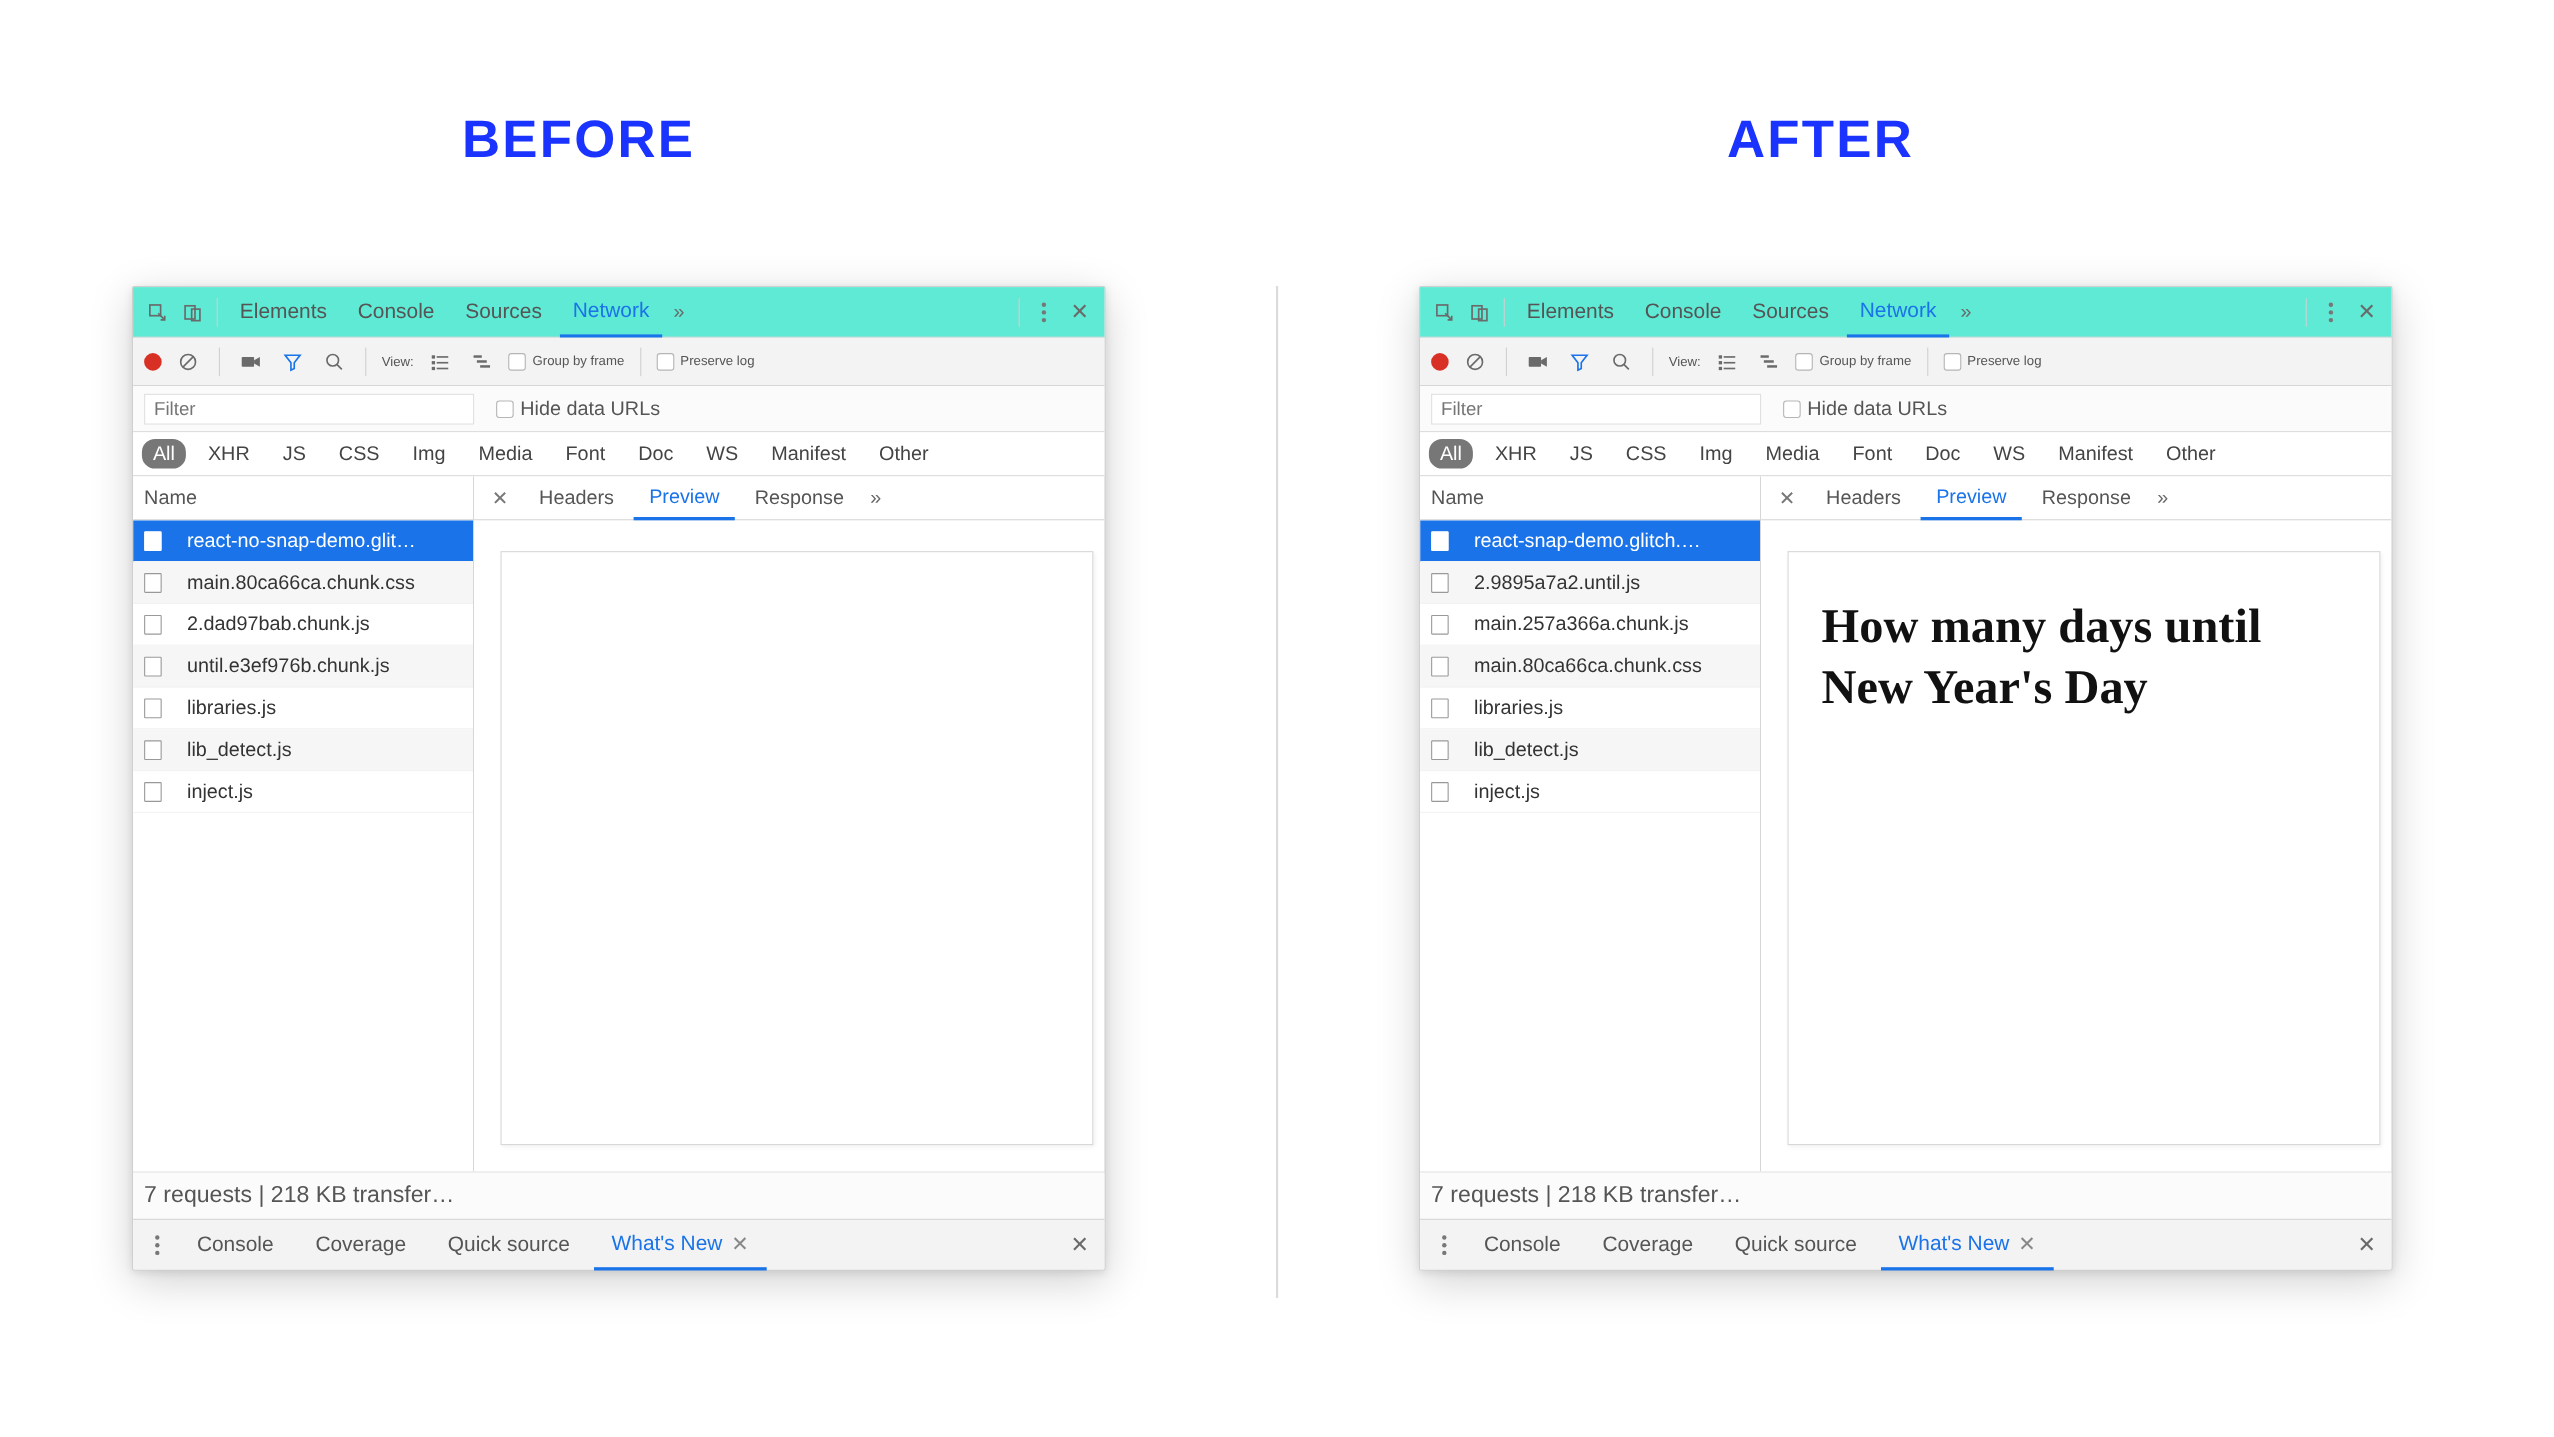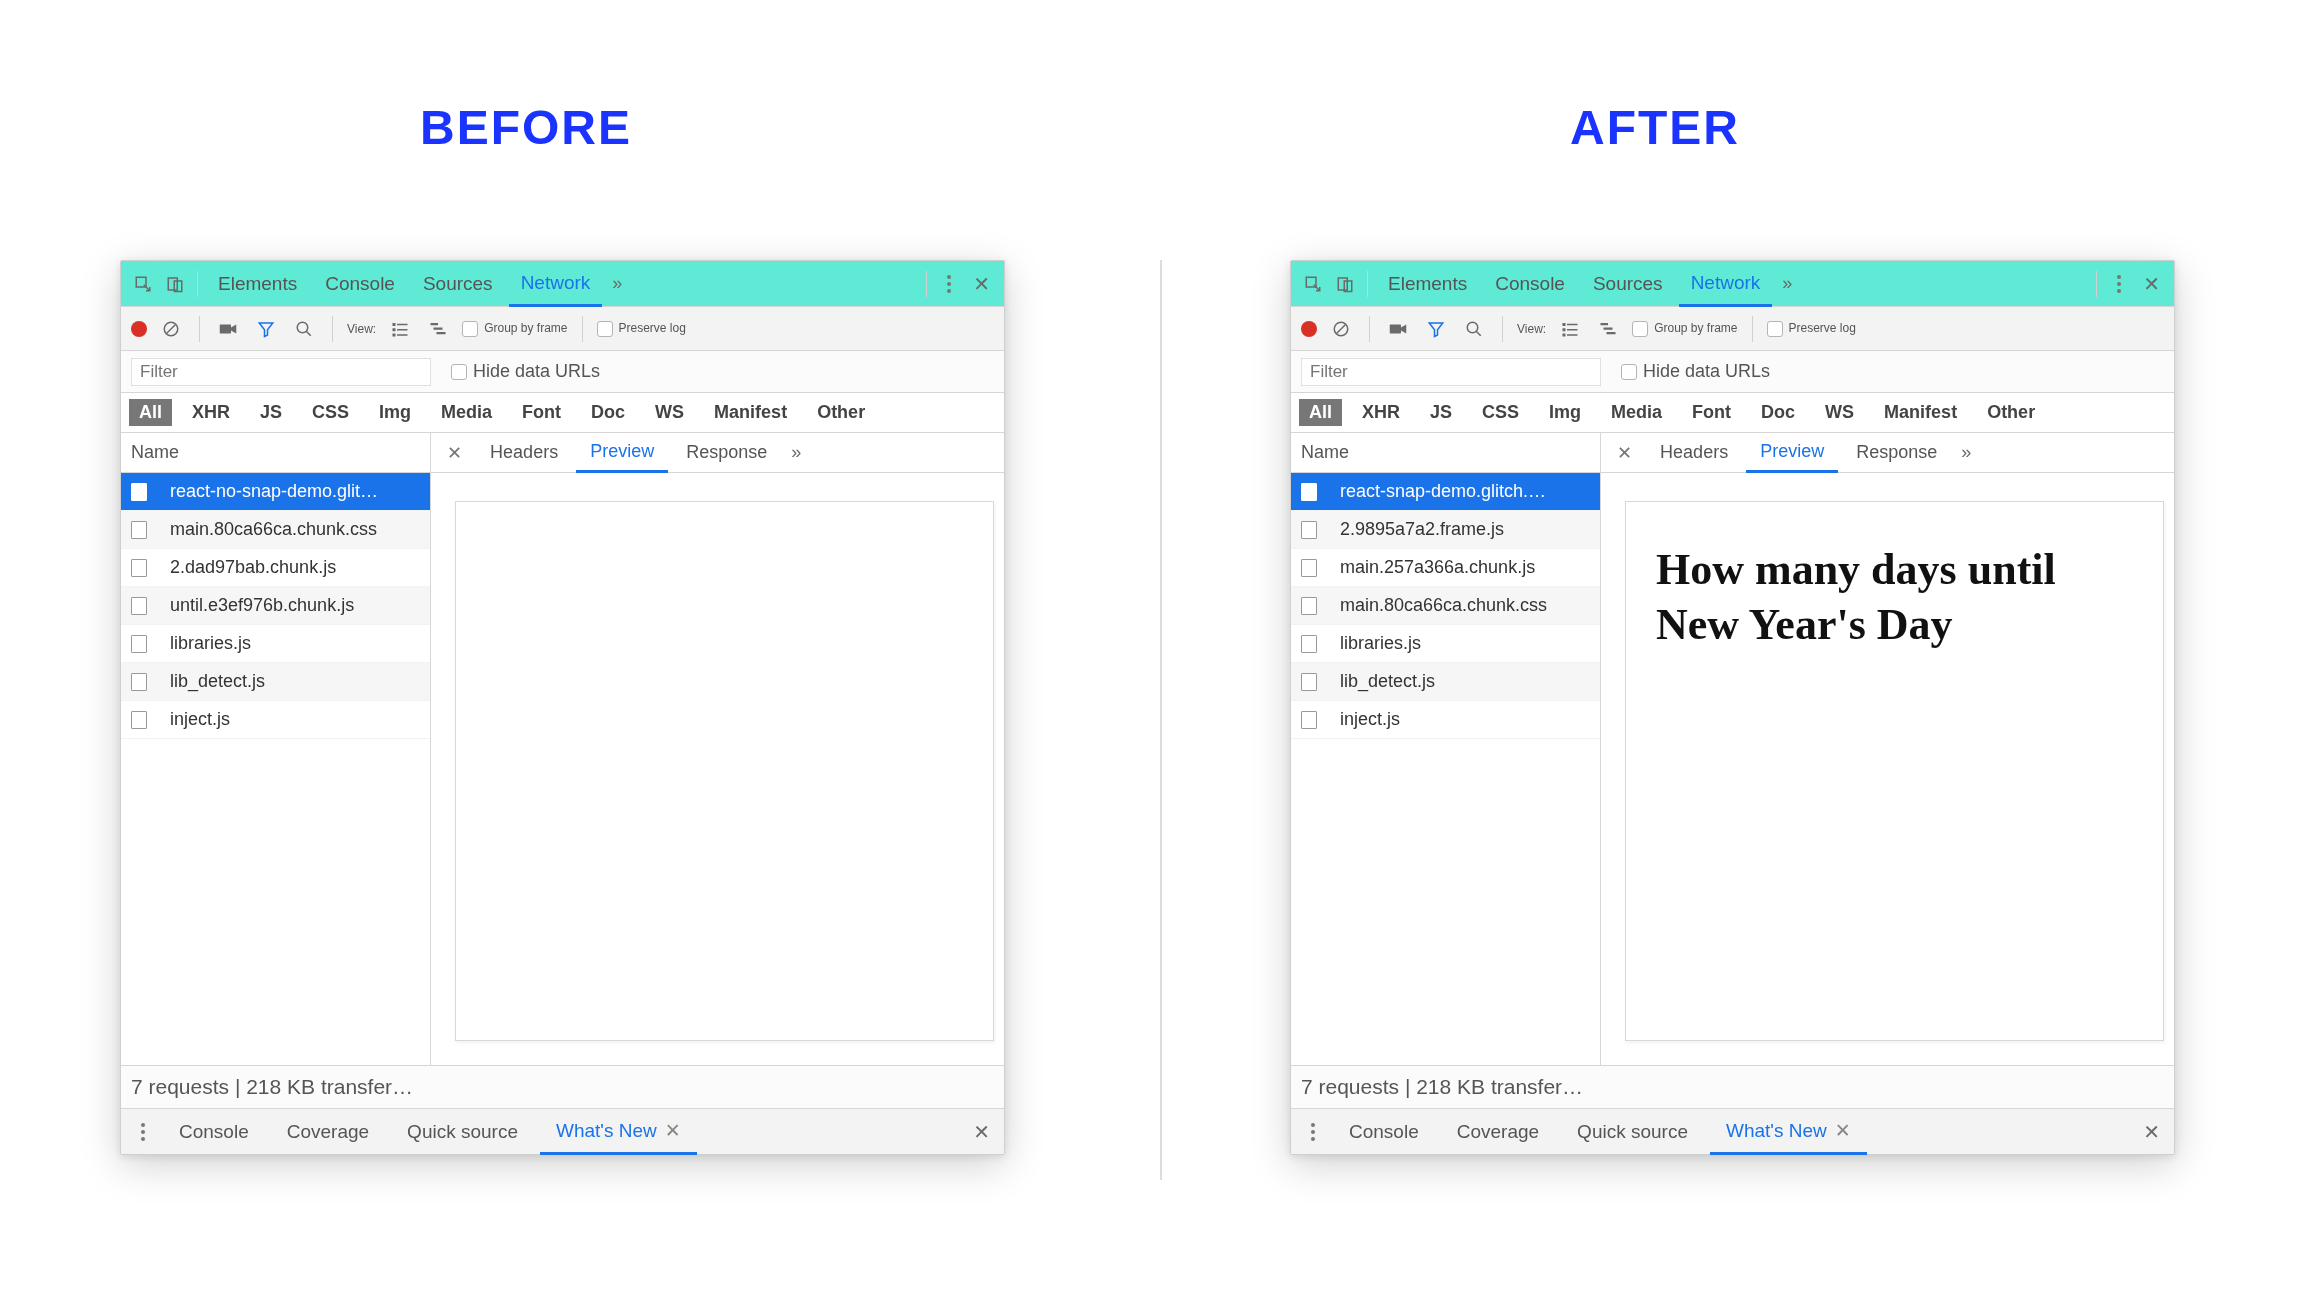--- a/index.html
+++ b/index.html
@@ -109,21 +109,21 @@
     color:#888;
   }
 
   
   .typerow {
     display:flex; align-items:center; height:40px;
     border-bottom:1px solid #d6d6d6; background:#fff;
     padding:0 8px; gap:10px; font-size:18px; color:#444;
   }
   .type-pill {
-    padding:3px 10px; border-radius:0; cursor:pointer;font-weight:bold;
+    padding:3px 10px; border-radius:12px; cursor:pointer;
   }
   .type-pill.sel { background:#777; color:#fff; }
 
   
   .main { flex:1; display:flex; overflow:hidden; border-bottom:1px solid #d6d6d6; }
   .reqlist {
     width: 310px; min-width:310px;
     display:flex; flex-direction:column;
     border-right:1px solid #d6d6d6;
     background:#fff;
@@ -491,21 +491,21 @@
     <div class="main">
       <div class="reqlist">
         <div class="reqlist-header">Name</div>
         <div class="reqlist-body">
           <div class="reqrow sel">
               <span class="fileglyph"></span>
               <span class="fname">react-snap-demo.glitch.…</span>
             </div>
           <div class="reqrow">
               <span class="fileglyph"></span>
-              <span class="fname">2.9895a7a2.frame.js</span>
+              <span class="fname">2.9895a7a2.until.js</span>
             </div>
           <div class="reqrow">
               <span class="fileglyph"></span>
               <span class="fname">main.257a366a.chunk.js</span>
             </div>
           <div class="reqrow">
               <span class="fileglyph"></span>
               <span class="fname">main.80ca66ca.chunk.css</span>
             </div>
           <div class="reqrow">

